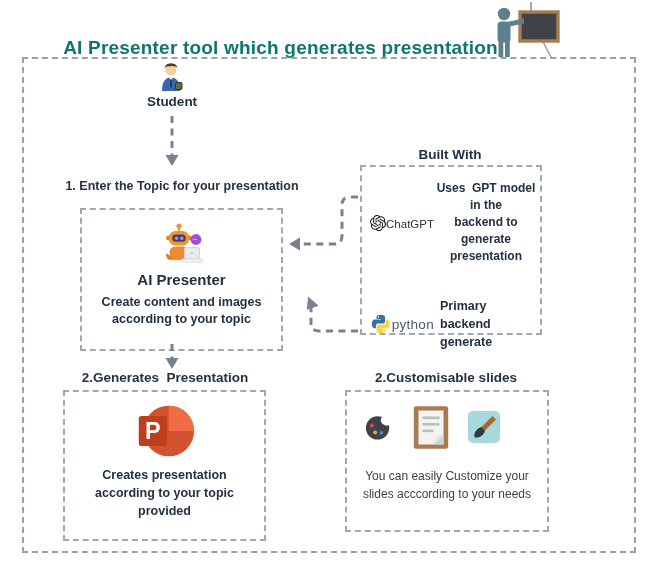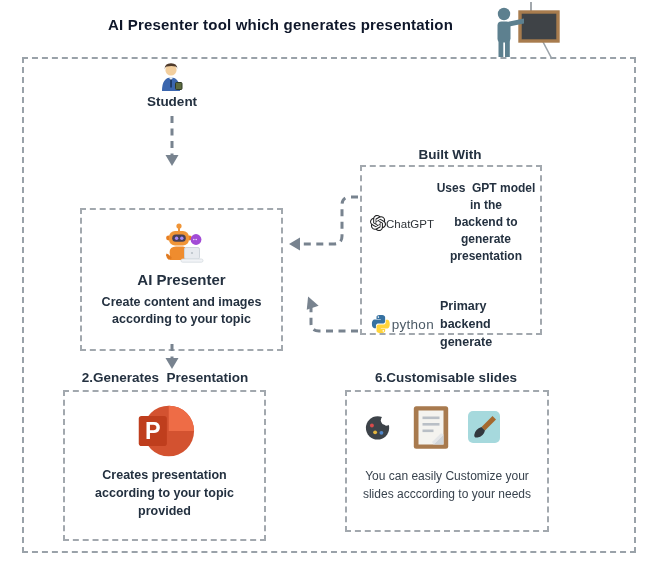--- a/index.html
+++ b/index.html
@@ -4,22 +4,22 @@
 <style>
   html,body{margin:0;padding:0;background:#ffffff;}
   .canvas{
     position:relative;width:663px;height:573px;background:#ffffff;
     font-family:"Liberation Sans",sans-serif;color:#243140;overflow:hidden;
   }
   .abs{position:absolute;}
   .ctr{text-align:center;}
   .pre{white-space:pre-wrap;}
 
-  .title{left:28px;top:16px;width:505px;font-size:15px;font-weight:700;
-         letter-spacing:.2px;color:#0f172a;text-align:center;}
+  .title{left:28px;top:37px;width:505px;font-size:19px;font-weight:700;
+         letter-spacing:.2px;color:#0f766e;text-align:center;}
 
   .outer-frame{left:22px;top:57px;width:610px;height:492px;
                border:2px dashed #9aa2a9;}
 
   .dash-box{border:2px dashed #a2a8ae;background:#ffffff;}
 
   .student-icon{left:153px;top:60px;width:36px;height:34px;}
   .student-label{left:112px;top:94px;width:120px;font-size:13.5px;font-weight:700;}
 
   .step1-label{left:52px;top:179px;width:260px;font-size:12.5px;font-weight:700;}
@@ -81,20 +81,21 @@
       <circle cx="17" cy="10" r="5.6" fill="#f3cf9e"></circle>
       <path d="M10.6 9.5 Q10.5 3.2 17 3.2 Q23.5 3.2 23.4 9.5 Q23.4 6.8 21.5 6.4 Q17 5.4 12.7 6.6 Q10.7 7.2 10.6 9.5 Z" fill="#4f3a2a"></path>
       <path d="M8 31 Q8 17.5 17 17.5 Q26 17.5 26 31 Z" fill="#3b66ae"></path>
       <polygon points="15,17.8 17,20.5 19,17.8 17,17" fill="#e8eef5"></polygon>
       <rect x="16.1" y="19.5" width="1.9" height="8" fill="#1e3a66"></rect>
       <rect x="21.5" y="22.5" width="6.5" height="7" rx="1" fill="#5d6b3f" stroke="#2f3a26" stroke-width="1"></rect>
     </svg>
   </div>
   <div class="abs student-label ctr">Student</div>
 
+  <div class="abs step1-label ctr">1. Enter the Topic for your presentation</div>
 
   <div class="abs dash-box ai-box">
     <svg width="54" height="46" viewBox="0 0 52 46">
       <line x1="23" y1="5" x2="23" y2="10" stroke="#e98a2b" stroke-width="1.8"></line>
       <circle cx="23" cy="4" r="2.6" fill="#f09537"></circle>
       <circle cx="12.5" cy="16" r="2.4" fill="#e87f23"></circle>
       <circle cx="33.5" cy="16" r="2.4" fill="#e87f23"></circle>
       <rect x="13" y="9" width="20" height="14.5" rx="6" fill="#f09537"></rect>
       <rect x="16.2" y="12.6" width="13.6" height="7.2" rx="3.6" fill="#474058"></rect>
       <circle cx="20.6" cy="16.2" r="1.7" fill="#a78bfa"></circle>
@@ -153,21 +154,21 @@
       <rect x="5" y="16" width="30" height="32" rx="3" fill="#bf3e1d"></rect>
       <text x="20" y="41" text-anchor="middle" font-family="Liberation Sans, sans-serif" font-size="25" font-weight="bold" fill="#ffffff">P</text>
     </svg>
     <div class="step2-desc">
       <div class="pre">Creates presentation</div>
       <div class="pre">according to your topic</div>
       <div class="pre">provided</div>
     </div>
   </div>
 
-  <div class="abs step3-label ctr">6.Customisable slides</div>
+  <div class="abs step3-label ctr">2.Customisable slides</div>
   <div class="abs dash-box box3">
     <div class="box3-icons">
       <svg width="31" height="28" viewBox="0 0 32 28">
         <circle cx="15" cy="15" r="12" fill="#3d4349"></circle>
         <circle cx="24" cy="7" r="5.6" fill="#ffffff"></circle>
         <circle cx="21" cy="13.5" r="2.2" fill="#3d4349"></circle>
         <circle cx="9.2" cy="12.5" r="2" fill="#d94b4b"></circle>
         <circle cx="12.5" cy="19.5" r="2" fill="#e3b53e"></circle>
         <circle cx="19" cy="20" r="2" fill="#4f86c9"></circle>
       </svg>

